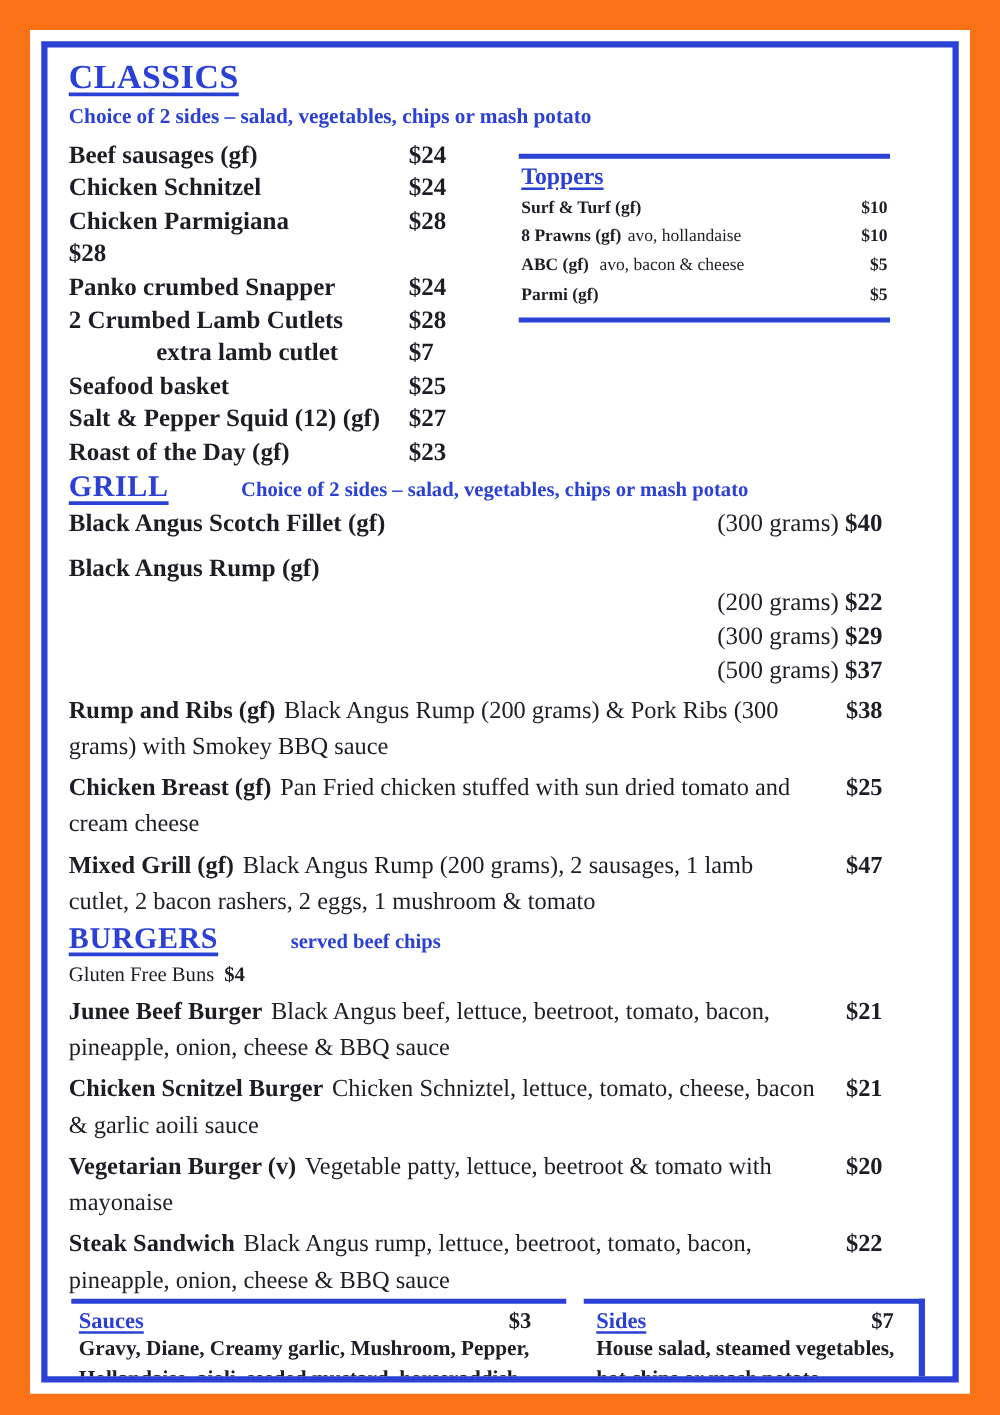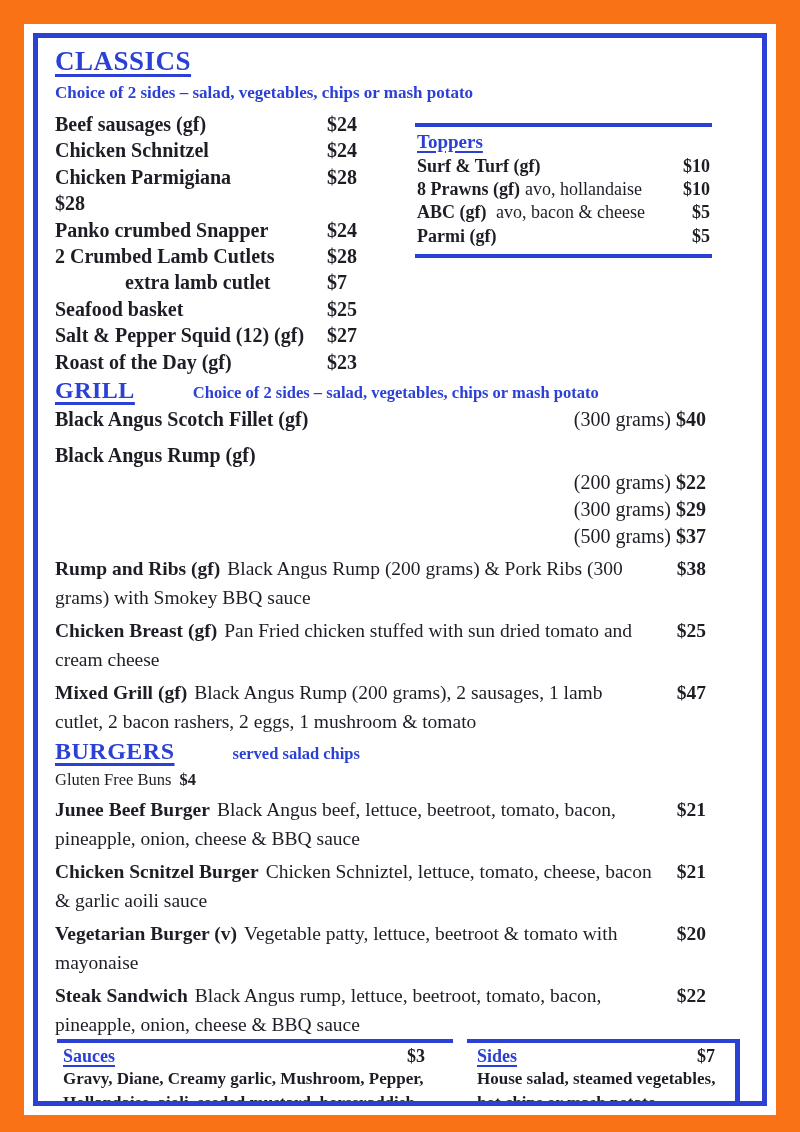--- a/index.html
+++ b/index.html
@@ -20,21 +20,21 @@
   .cols{display:flex;align-items:flex-start;}
   .classics-list{flex:0 0 360px;}
   .c-row{display:flex;font-size:20px;font-weight:bold;line-height:26.4px;}
   .c-row .c-name{flex:0 0 272px;}
   .c-row.indent .c-name{padding-left:70px;box-sizing:border-box;}
   
   .toppers{margin-left:auto;width:308px;border-top:4px solid #2b40d4;border-bottom:4px solid #2b40d4;
            padding:4px 2px 6px 2px;margin-top:12px;margin-right:30px;}
   .t-title{font-size:19px;font-weight:bold;color:#2b40d4;text-decoration:underline;
            text-decoration-thickness:2px;text-underline-offset:3px;margin-bottom:2px;}
-  .t-row{display:flex;font-size:18px;line-height:23.2px;}
+  .t-row{display:flex;font-size:14px;line-height:23.2px;}
   .t-name{font-weight:bold;white-space:pre;}
   .t-desc{margin-left:5px;white-space:pre;}
   .t-price{font-weight:bold;margin-left:auto;}
   
   .s-row{display:flex;font-size:20px;line-height:27px;}
   .s-row.gap{margin-top:9px;flex-direction:column;}
   .s-name{font-weight:bold;}
   .s-size{margin-left:auto;padding-right:36px;}
   .s-size b{font-weight:bold;}
   
@@ -200,21 +200,21 @@
         <div class="i-row">
           <div class="i-text">
             <span class="i-name">Mixed Grill  (gf)</span><span class="i-desc">Black Angus Rump (200 grams), 2 sausages, 1 lamb cutlet, 2 bacon rashers, 2 eggs, 1 mushroom &amp; tomato</span>
           </div>
           <div class="i-price">$47</div>
         </div>
       </div>
 
     <div class="h2line">
       <span class="h2">BURGERS</span>
-      <span class="h2sub">served salad chips</span>
+      <span class="h2sub">served beef chips</span>
     </div>
     <div class="note-row">
       <span>Gluten Free Buns</span><b>$4</b>
     </div>
 
     <div>
 
         <div class="i-row">
           <div class="i-text">
             <span class="i-name">Junee Beef Burger</span><span class="i-desc">Black Angus beef, lettuce, beetroot, tomato, bacon, pineapple, onion, cheese &amp; BBQ sauce</span>

